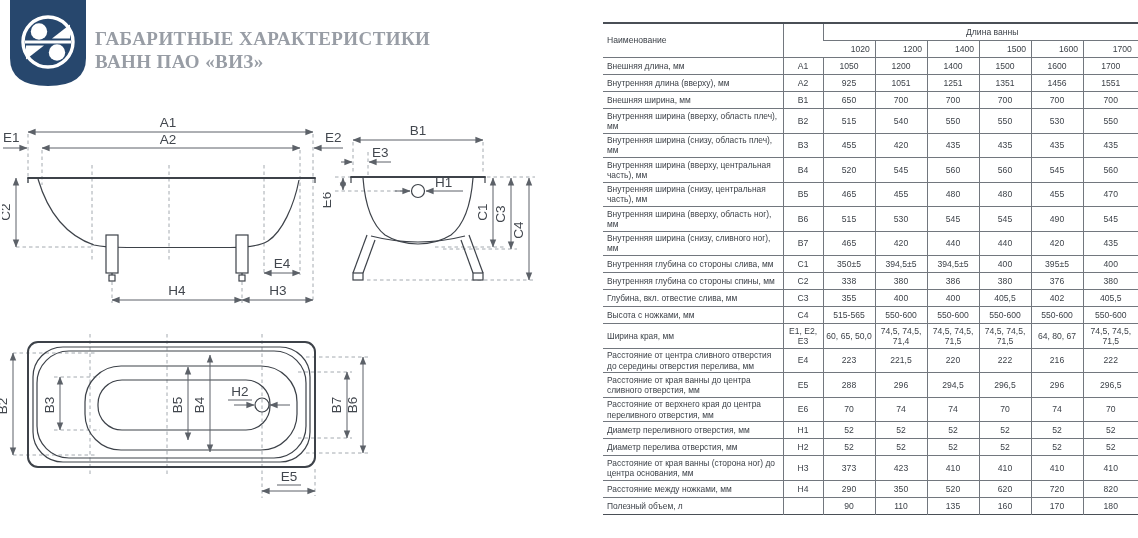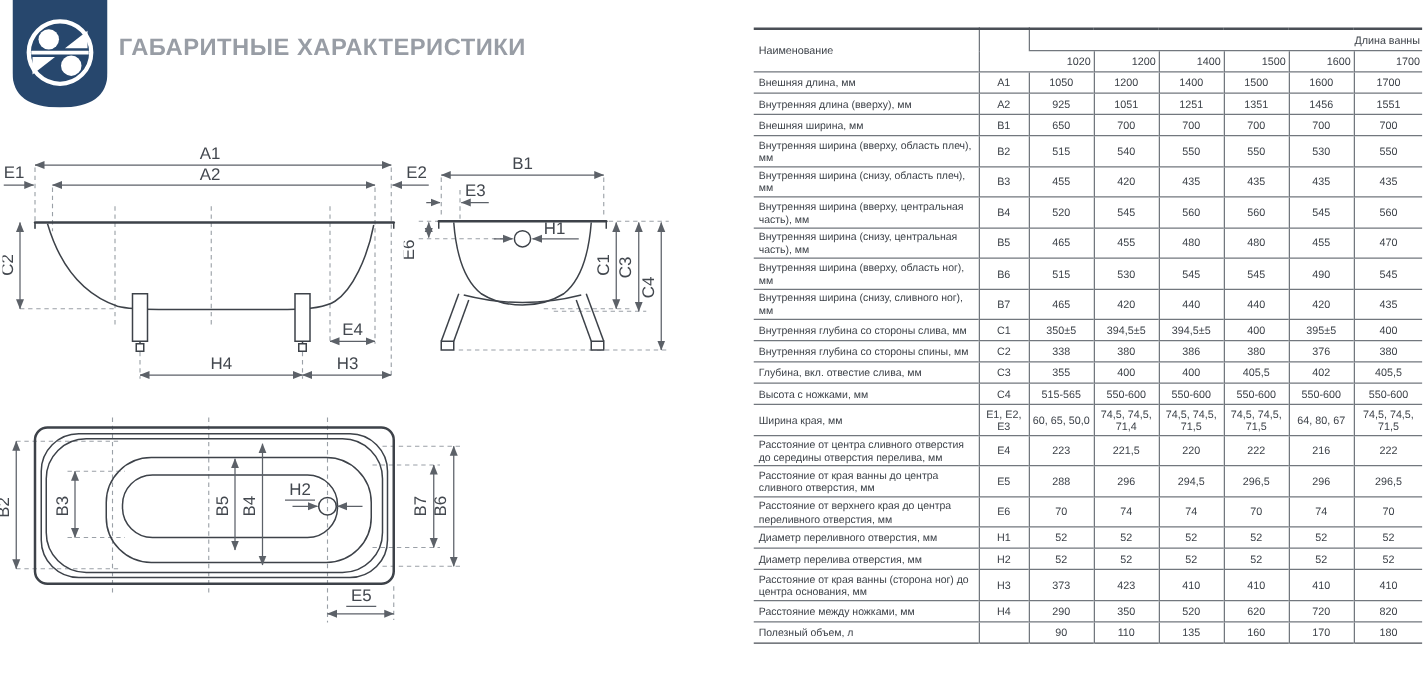--- a/index.html
+++ b/index.html
@@ -1,59 +1,60 @@
 <!DOCTYPE html>
 <html><head>
 <meta charset="utf-8">
 <style>
   html,body{margin:0;padding:0;background:#fff;}
   .stage{position:relative;width:1138px;height:538px;background:#fff;overflow:hidden;
          font-family:"Liberation Sans",sans-serif;}
   
   .logo{position:absolute;left:10px;top:0;}
   .title{position:absolute;left:95px;top:27px;font-size:19px;line-height:23px;
-         font-weight:700;color:#989da5;letter-spacing:.4px;}
+         font-weight:700;color:#989da5;letter-spacing:.4px;font-family:Liberation Serif, serif;}
   
   .drawing{position:absolute;}
   .outline{stroke:#3d4249;stroke-width:2;fill:none;stroke-linecap:round;}
   .thin{stroke:#3d4249;stroke-width:1.2;fill:none;}
   .dim{stroke:#5c6168;stroke-width:1;fill:none;}
   .dash{stroke:#9aa0a7;stroke-width:.9;fill:none;stroke-dasharray:3.5 3;}
   .dlab{font-family:"Liberation Sans",sans-serif;font-size:13.5px;fill:#42474e;}
   .leg{fill:#fff;stroke:#3d4249;stroke-width:1.2;}
   
   .spec-table{position:absolute;left:603px;top:22px;width:535px;border-collapse:collapse;
       table-layout:fixed;border-top:2px solid #4a4f56;border-bottom:1.5px solid #4a4f56;
       font-size:8.4px;color:#3d4249;}
   .spec-table td,.spec-table th{border-top:1px solid #72777e;border-left:1px solid #72777e;
       padding:1.5px 2px;line-height:1.22;font-weight:400;height:13px;vertical-align:middle;}
   .spec-table td:first-child,.spec-table th:first-child{border-left:none;}
   .spec-table .name{text-align:left;padding-left:4px;margin-top:22px;}
   .spec-table .code,.spec-table .val{text-align:center;font-size:8.6px;}
-  .spec-table th{text-align:right;font-size:8.6px;padding-left:25px;}
+  .spec-table th{text-align:center;font-size:8.6px;padding-left:25px;}
 </style>
 </head>
 <body>
 
 <div class="stage">
 
   <svg class="logo" width="76" height="86" viewBox="0 0 76 86">
     <path d="M0,0 H76 V58 Q76,86 38,86 Q0,86 0,58 Z" fill="#27476d"></path>
     <g>
       <circle cx="38" cy="42" r="25" fill="none" stroke="#ffffff" stroke-width="3.4"></circle>
       <line x1="15" y1="42" x2="61" y2="42" stroke="#ffffff" stroke-width="3"></line>
       <circle cx="29" cy="31.5" r="8.2" fill="#ffffff"></circle>
       <circle cx="47" cy="52.5" r="8.2" fill="#ffffff"></circle>
       <polygon points="60,24.5 60,38.5 42,38.5" fill="#ffffff"></polygon>
       <polygon points="16,59.5 16,45.5 34,45.5" fill="#ffffff"></polygon>
     </g>
   </svg>
 
   <div class="title">
     <div>ГАБАРИТНЫЕ ХАРАКТЕРИСТИКИ</div>
+    <div>ВАНН ПАО «ВИЗ»</div>
   </div>
 
   <svg class="drawing" style="left:2px;top:112px;" width="342" height="200" viewBox="0 0 342 200">
     <defs>
       <marker id="ar" viewBox="0 0 10 10" refX="9.5" refY="5" markerWidth="8" markerHeight="8" orient="auto-start-reverse">
         <path d="M0,1 L10,5 L0,9 z" fill="#5c6168"></path>
       </marker>
     </defs>
 
     <line class="dash" x1="26" y1="22" x2="26" y2="73"></line>

